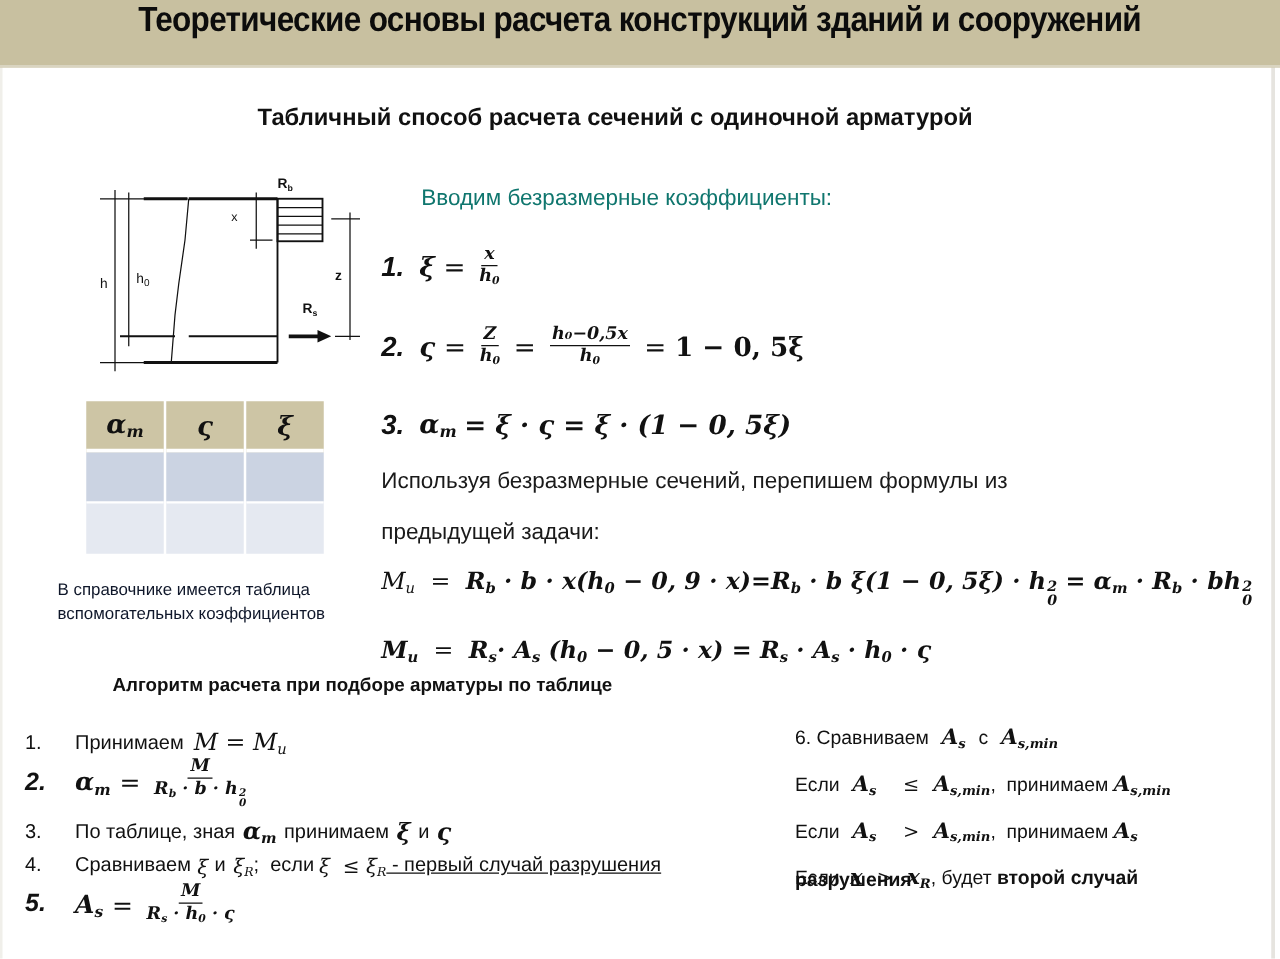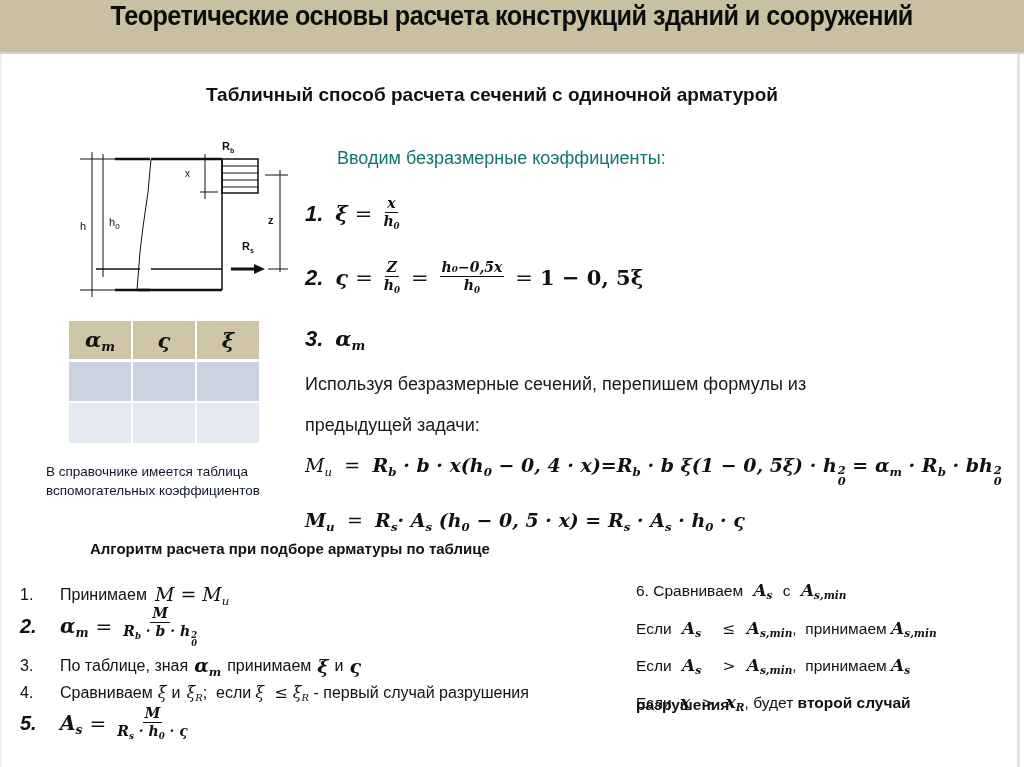--- a/index.html
+++ b/index.html
@@ -146,20 +146,21 @@
     <span class="top">h₀−0,5x</span>
     <span class="bot"><span>h</span><sub>0</sub></span>
   </span>
   <span class="op">=</span>
   <span class="m" style="font-style:normal;">1 − 0, 5ξ</span>
 </div>
 
 <div class="formula" style="top:326px;">
   <span class="num">3.</span>
   <span class="m"><span>α</span><sub>m</sub></span>
+  <span class="m" style="margin-left:6px;">= ξ · ς = ξ · (1 − 0, 5ξ)</span>
 </div>
 
 <table class="coef-table">
   <tbody>
       <tr>
     <th class="m"><span>α</span><sub>m</sub></th>
     <th class="m">ς</th>
     <th class="m">ξ</th>
   </tr>
   <tr class="r1">
@@ -178,21 +179,21 @@
   <div>В справочнике имеется таблица</div>
   <div>вспомогательных коэффициентов</div>
 </div>
 
 <div class="para" style="top:374px;">Используя безразмерные сечений, перепишем формулы из</div>
 <div class="para" style="top:415px;">предыдущей задачи:</div>
 
 <div class="eq-line" style="top:454px;">
   <span class="mn"><span>M</span><sub>u</sub></span>
   <span class="op">=</span>
-  <span class="m"><span>R</span><sub>b</sub> <span>· b · x(h</span><sub>0</sub> <span>− 0, 4 · x)=</span><span>R</span><sub>b</sub> <span>· b ξ(1 − 0, 5ξ) · h</span><span class="supsub">
+  <span class="m"><span>R</span><sub>b</sub> <span>· b · x(h</span><sub>0</sub> <span>− 0, 9 · x)=</span><span>R</span><sub>b</sub> <span>· b ξ(1 − 0, 5ξ) · h</span><span class="supsub">
         <span>2</span>
         <span>0</span>
       </span> <span>= α</span><sub>m</sub> <span>·</span> <span>R</span><sub>b</sub> <span>· bh</span><span class="supsub">
         <span>2</span>
         <span>0</span>
       </span></span>
 </div>
 
 <div class="eq-line" style="top:509px;">
   <span class="m"><span>M</span><sub>u</sub></span>
@@ -232,21 +233,21 @@
 </div>
 
 <div class="step" style="top:683px;">
   <span class="sn">4.</span>
   <span>Сравниваем</span>
   <span class="mn" style="margin:0 5px;">ξ</span>
   <span>и</span>
   <span class="mn" style="margin-left:6px;"><span>ξ</span><sub>R</sub></span>
   <span style="white-space:pre;">;  если</span>
   <span class="mn" style="margin-left:4px;white-space:pre;"><span>ξ  ≤ ξ</span><sub>R</sub></span>
-  <span style="white-space:pre;"> - первый случай разрушения</span>
+  <span style="white-space:pre;text-decoration:underline;"> - первый случай разрушения</span>
 </div>
 
 <div class="step" style="top:706px;">
   <span class="sn-big">5.</span>
   <span class="m" style="font-size:20px;"><span>A</span><sub>s</sub></span>
   <span class="op" style="font-size:20px;">=</span>
   <span class="frac m">
     <span class="top">M</span>
     <span class="bot"><span>R</span><sub>s</sub><span> · h</span><sub>0</sub><span> · ς</span></span>
   </span>

